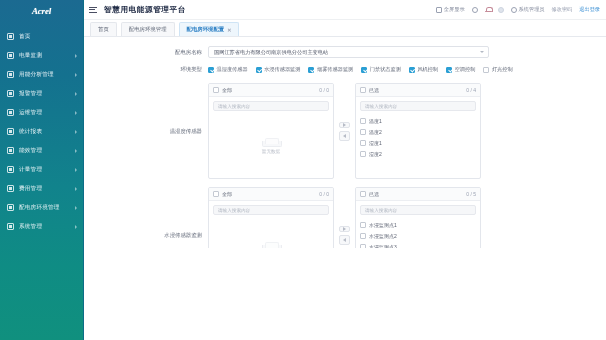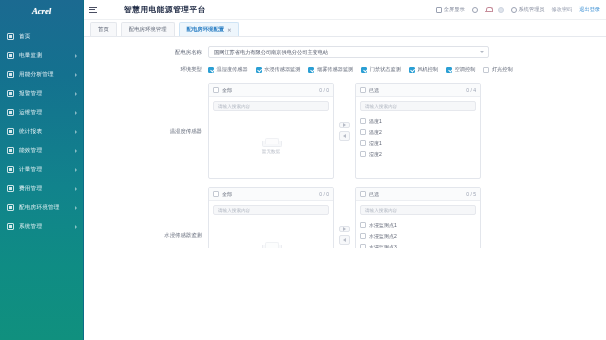--- a/index.html
+++ b/index.html
@@ -54,21 +54,21 @@
     width: 0; height: 0;
     border-top: 2px solid transparent; border-bottom: 2px solid transparent;
     border-left: 2.5px solid rgba(255,255,255,.5);
   }
 
   
   .right { flex: 1; display: flex; flex-direction: column; min-width: 0; background: #fff; }
 
   .topbar {
     height: 20px; background: #ffffff; display: flex; align-items: center;
-    border-bottom: 1px solid #eef0f2; padding: 0 4px 0 5px; flex: 0 0 20px; gap: 20px;
+    border-bottom: 1px solid #eef0f2; padding: 0 4px 0 5px; flex: 0 0 20px;
   }
   .collapse-icon {
     width: 8px; height: 8px; margin-right: 7px; position: relative; cursor: pointer;
   }
   .collapse-icon span {
     position: absolute; left: 0; height: 1px; width: 8px; background: #4a4f63;
   }
   .collapse-icon span:nth-child(1) { top: 1px; }
   .collapse-icon span:nth-child(2) { top: 3.5px; width: 6px; }
   .collapse-icon span:nth-child(3) { top: 6px; }

